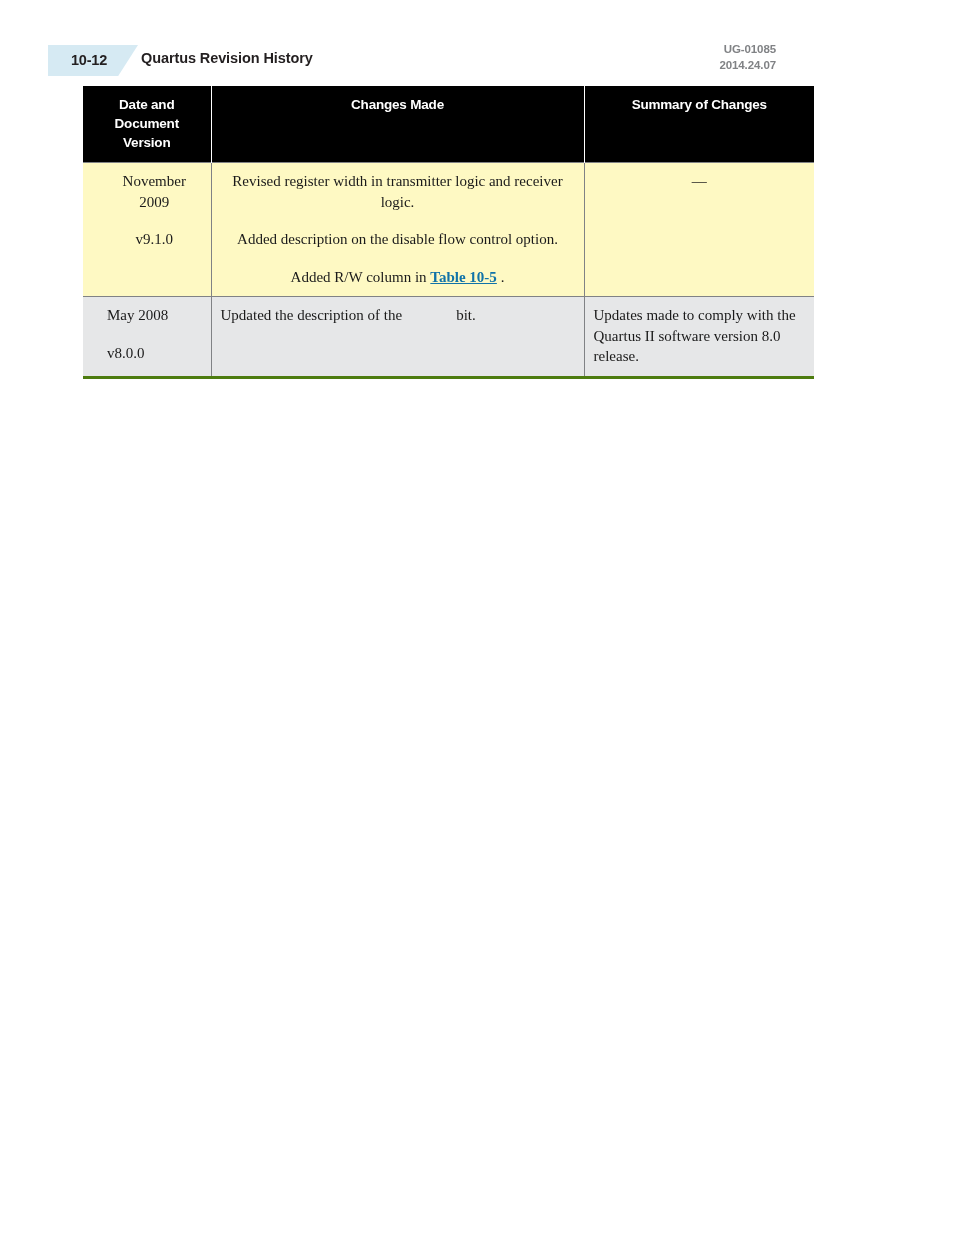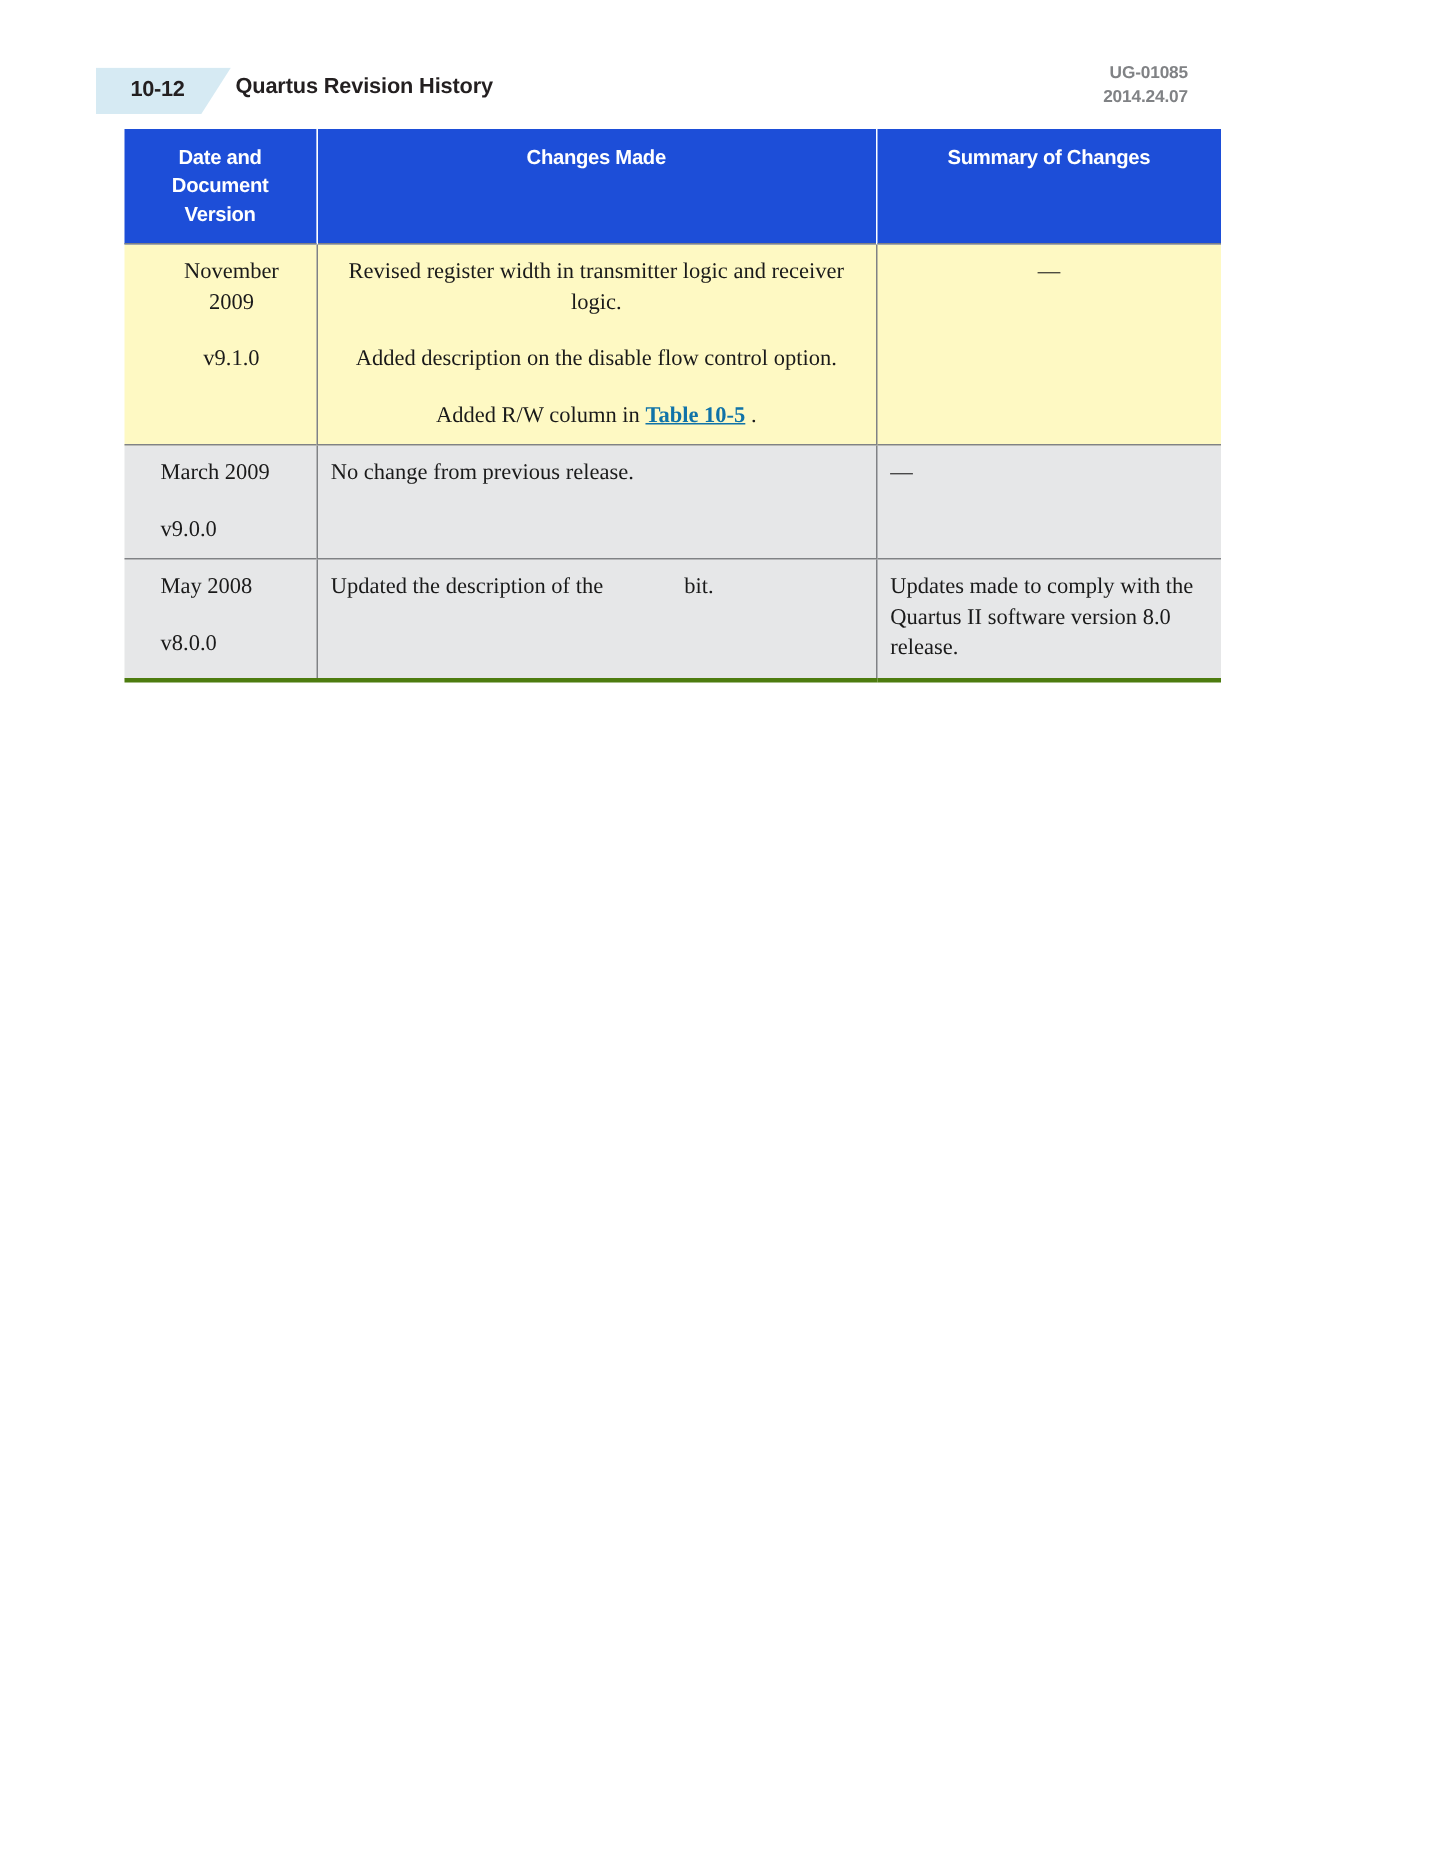--- a/index.html
+++ b/index.html
@@ -14,21 +14,20 @@
     font-family: "Liberation Sans", sans-serif;
     -webkit-font-smoothing: antialiased;
   }
 
   
   .page-header {
     position: absolute;
     left: 0; top: 0;
     width: 844px;
     height: 90px;
-    margin-left: 16px;
   }
   .page-tab {
     position: absolute;
     left: 48px;
     top: 45px;
     width: 90px;
     height: 31px;
     background: #d6eaf3;
     -webkit-clip-path: polygon(0 0, 100% 0, 78% 100%, 0 100%);
     clip-path: polygon(0 0, 100% 0, 78% 100%, 0 100%);
@@ -74,21 +73,21 @@
     top: 86px;
     width: 731px;
     border-collapse: collapse;
     table-layout: fixed;
   }
   .rev-table col.c1 { width: 128px; }
   .rev-table col.c2 { width: 373px; }
   .rev-table col.c3 { width: 230px; }
 
   .rev-table thead th {
-    background: #1d4ed8;
+    background: #000000;
     color: #ffffff;
     font-family: "Liberation Sans", sans-serif;
     font-size: 13.5px;
     font-weight: bold;
     letter-spacing: -0.2px;
     padding: 9px 8px 10px 8px;
     vertical-align: top;
     text-align: center;
     border-left: 1px solid #ffffff;
     border-right: 1px solid #ffffff;
@@ -181,30 +180,20 @@
         <p class="version-line">v9.1.0</p>
       </td>
       <td>
         <p class="cell-p">Revised register width in transmitter logic and receiver logic.</p>
         <p class="cell-p">Added description on the disable flow control option.</p>
         <p class="cell-p"><span>Added R/W column in </span><a class="xref" href="#">Table 10-5</a><span> .</span></p>
       </td>
       <td class="dash-cell">—</td>
     </tr>
 
-    <tr class="shaded">
-      <td class="col-date">
-        <p class="date-line">March 2009</p>
-        <p class="version-line">v9.0.0</p>
-      </td>
-      <td>
-        <p class="cell-p">No change from previous release.</p>
-      </td>
-      <td class="dash-cell">—</td>
-    </tr>
 
 
     <tr class="shaded">
       <td class="col-date">
         <p class="date-line">May 2008</p>
         <p class="version-line">v8.0.0</p>
       </td>
       <td>
         <p class="cell-p"><span>Updated the description of the</span><span class="gap-term"></span><span>bit.</span></p>
       </td>

